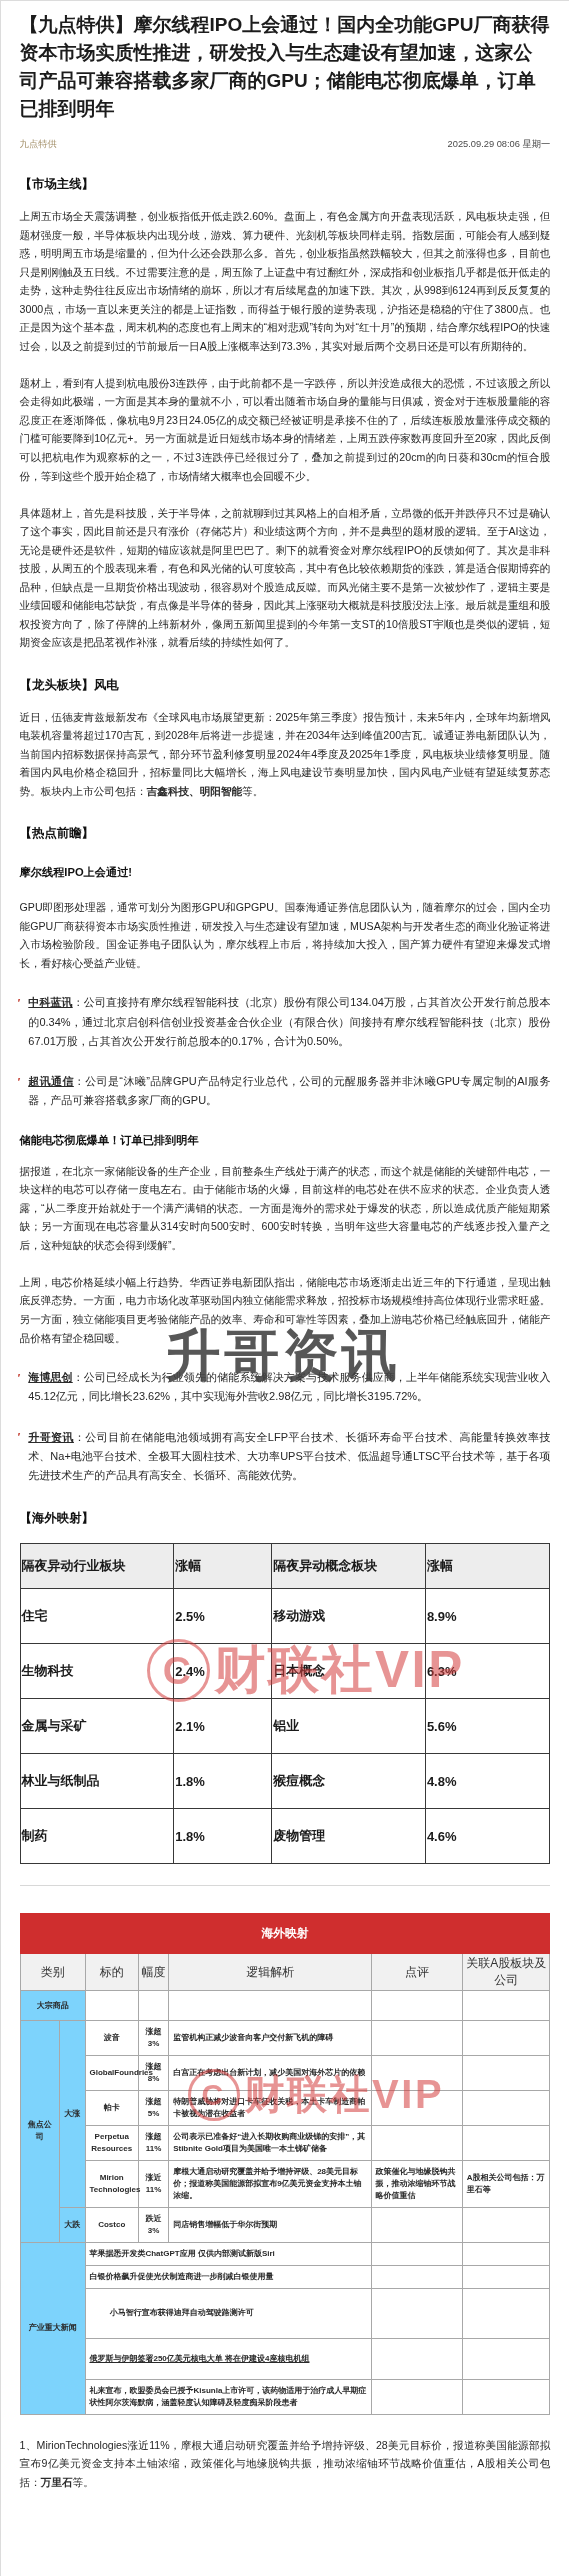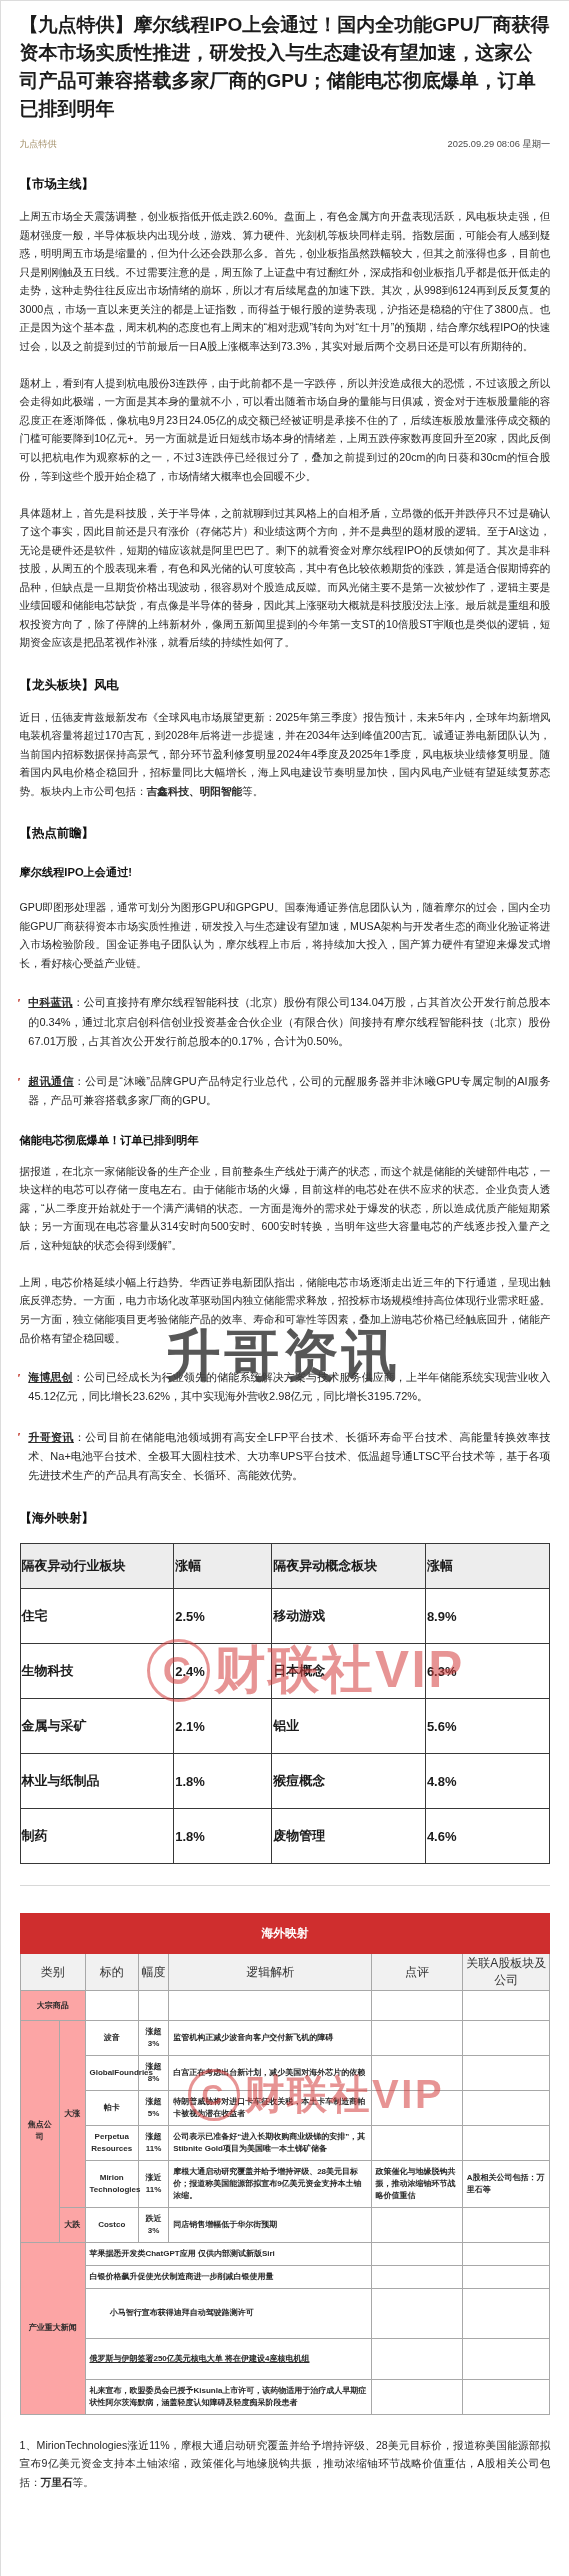--- a/index.html
+++ b/index.html
@@ -31,21 +31,21 @@
   table.t1 td{font-size:13px;height:52px;background:transparent;}
 
   
   .t2-wrap{position:relative;margin-top:27px;}
   table.t2{width:100%;border-collapse:collapse;table-layout:fixed;}
   table.t2 .t2-title{background:#cf2e2e;color:#fff;font-size:11.8px;font-weight:700;height:29px;text-align:center;border:0.6px solid #cf2e2e;}
   table.t2 th{background:#f1f1f1;font-size:12px;font-weight:400;color:#333;height:23.6px;border:0.6px solid #a8a8a8;text-align:center;}
   table.t2 td{border:0.6px solid #a8a8a8;font-size:8px;font-weight:700;color:#2a2a2a;padding:5px 3.7px;line-height:1.5;vertical-align:middle;margin-top:20px;}
   table.t2 td.c{text-align:center;}
   table.t2 td.l{text-align:left;}
-  table.t2 td.cat{text-align:center;background:#fca5a5;}
+  table.t2 td.cat{text-align:center;background:#7dd3fc;}
   table.t2 td.empty{height:18.6px;}
 
   .hr-divider{border:none;border-top:1.2px solid #d8d8d8;margin:21px 0 0 0;}
 
   
   .wm-gray{position:absolute;z-index:5;font-size:55px;font-weight:700;color:rgba(64,64,64,0.88);letter-spacing:3.7px;pointer-events:none;white-space:nowrap;text-align:center;}
   .wm-red{position:absolute;z-index:5;font-weight:800;color:rgba(211,60,60,0.55);letter-spacing:2.5px;pointer-events:none;white-space:nowrap;display:flex;align-items:center;}
   .wm-red .logo{display:inline-flex;align-items:center;justify-content:center;border:3.7px solid rgba(211,60,60,0.55);border-radius:50%;margin-right:5px;font-weight:800;}
   .wm-red1{top:93px;left:127px;font-size:51px;}
   .wm-red1 .logo{width:57px;height:57px;font-size:39px;}

